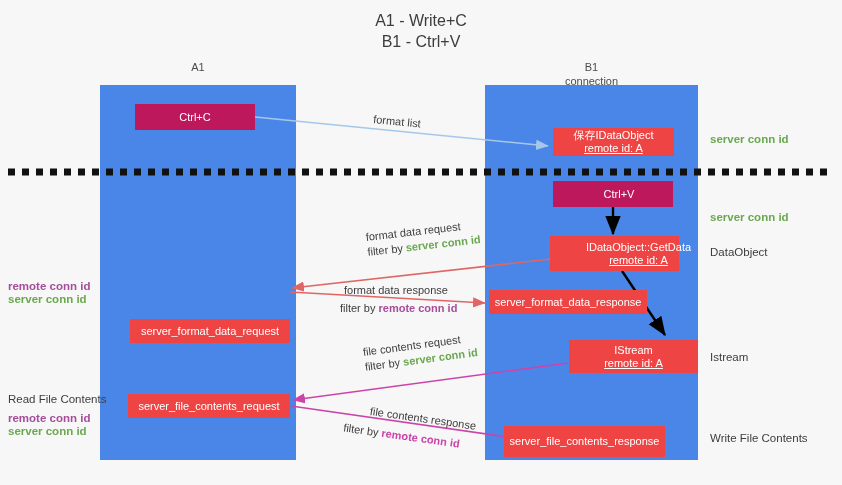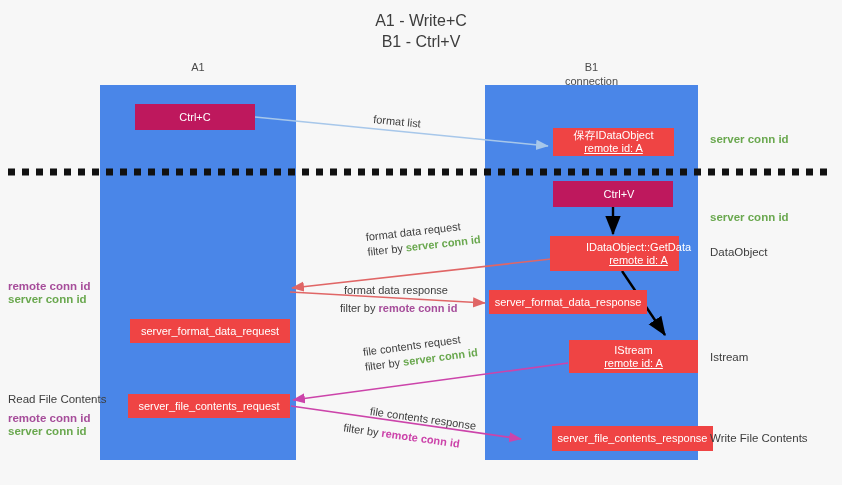--- a/index.html
+++ b/index.html
@@ -139,21 +139,21 @@
 
   <div class="node orange" style="left:569px;top:340px;width:129px;height:33px;">
     <span>IStream</span>
     <span class="l2">remote id: A</span>
   </div>
 
   <div class="node orange" style="left:128px;top:394px;width:162px;height:24px;">
     <span>server_file_contents_request</span>
   </div>
 
-  <div class="node orange" style="left:552px;top:426px;width:161px;height:25px;">
+  <div class="node orange" style="left:504px;top:426px;width:161px;height:31px;">
     <span>server_file_contents_response</span>
   </div>
 
   <div class="side-label conn-green" style="left:710px;top:132px;">server conn id</div>
   <div class="side-label conn-green" style="left:710px;top:210px;">server conn id</div>
   <div class="side-label" style="left:710px;top:245px;">DataObject</div>
   <div class="side-label" style="left:710px;top:350px;">Istream</div>
   <div class="side-label" style="left:710px;top:431px;">Write File Contents</div>
 
   <div class="stack-label conn-purple" style="left:8px;top:279px;">remote conn id</div>

